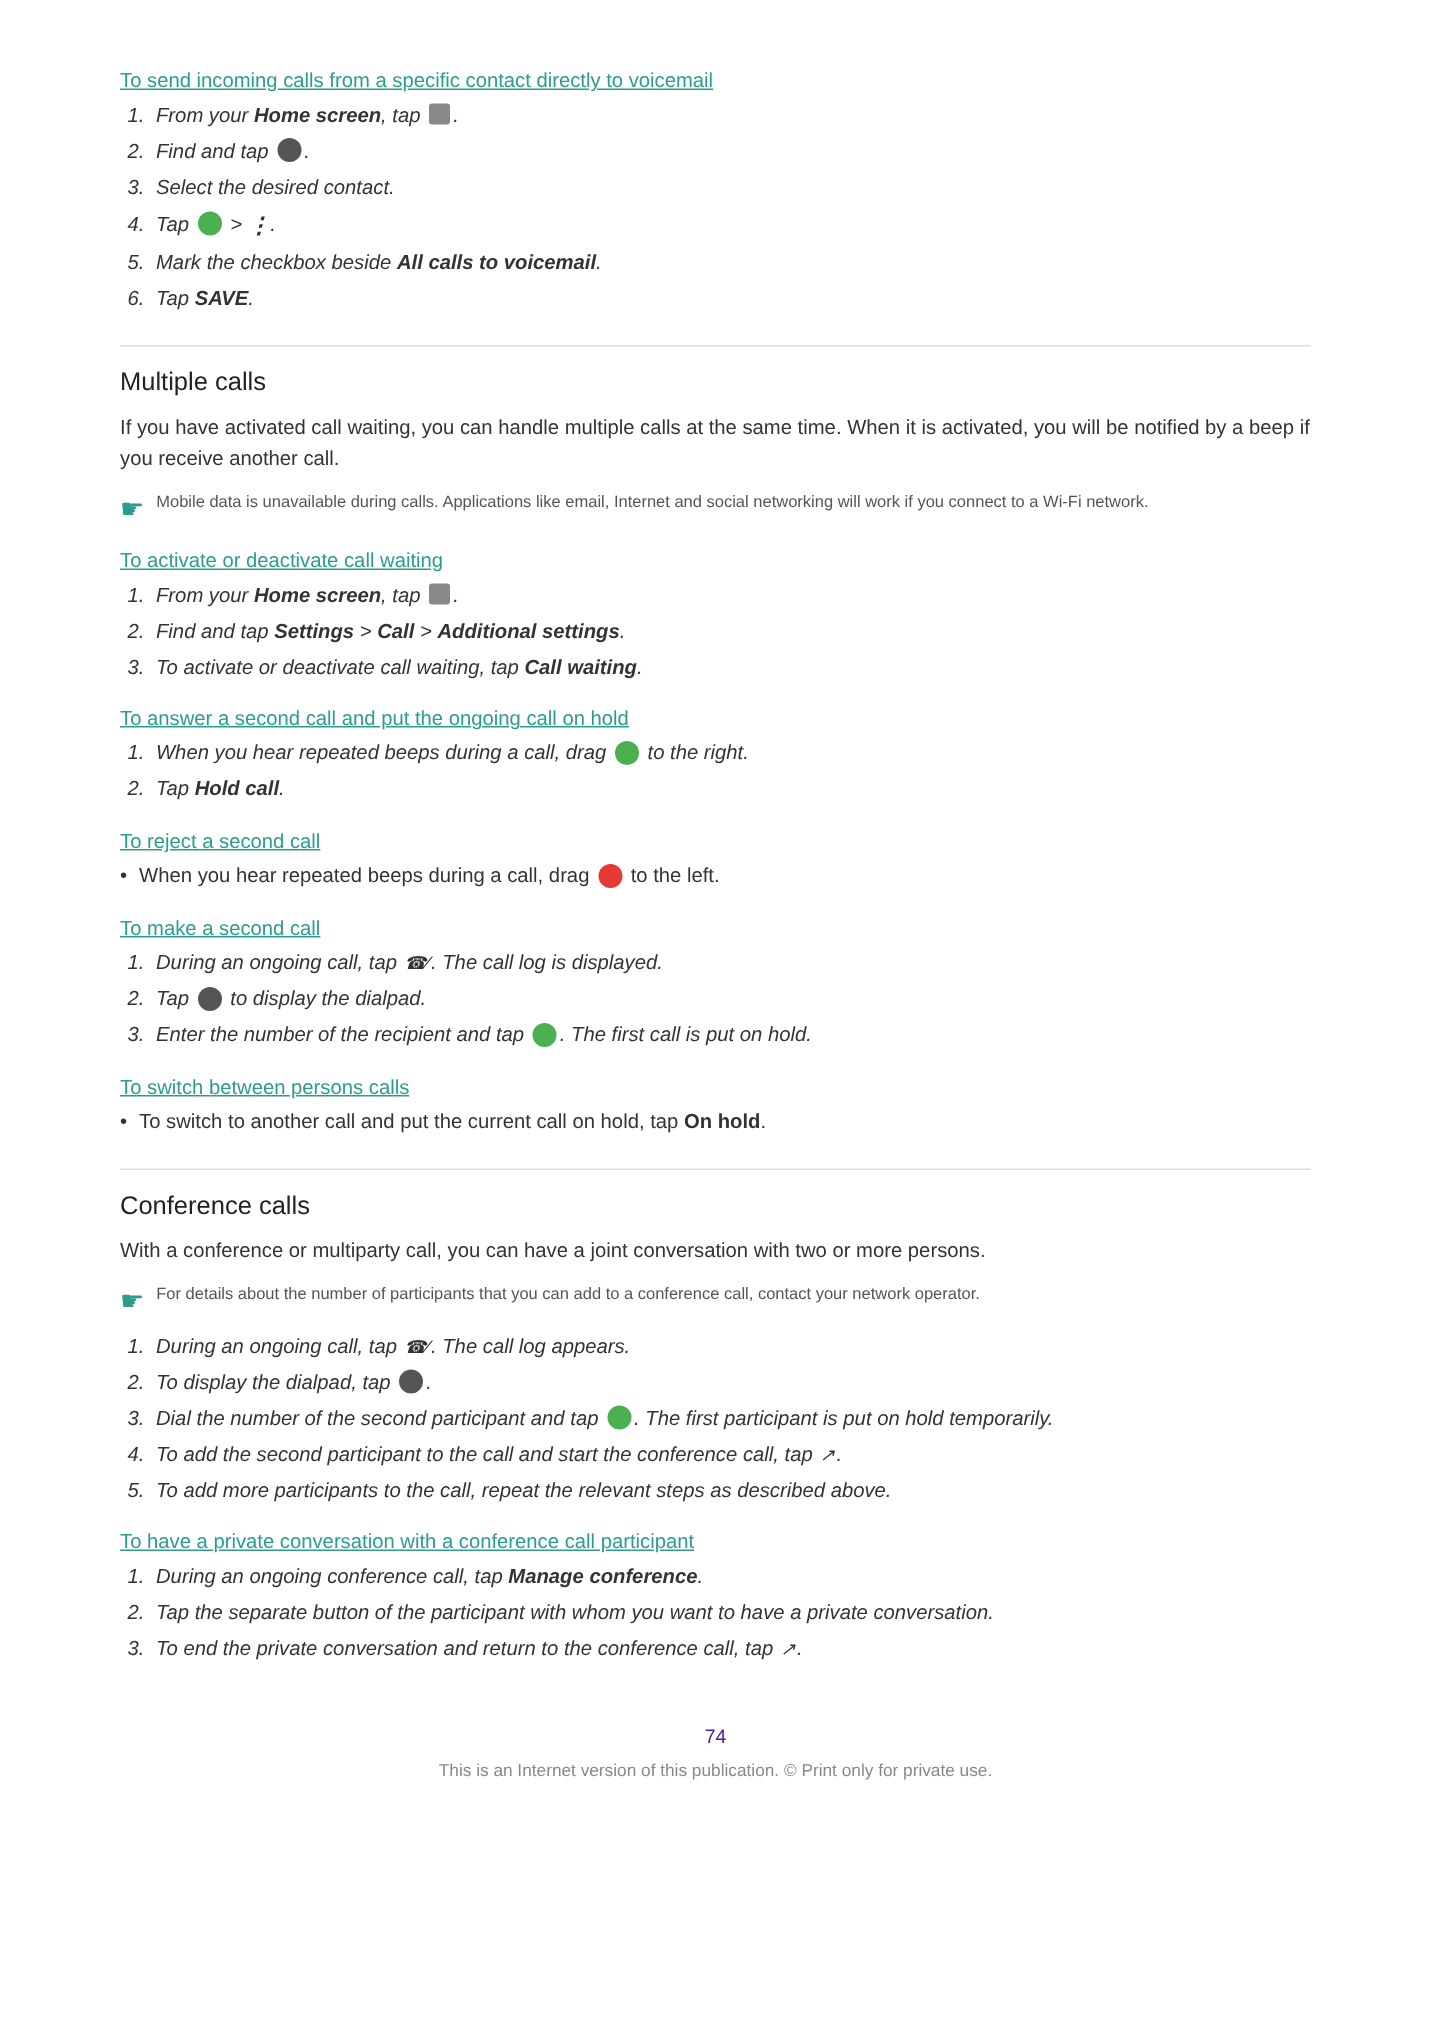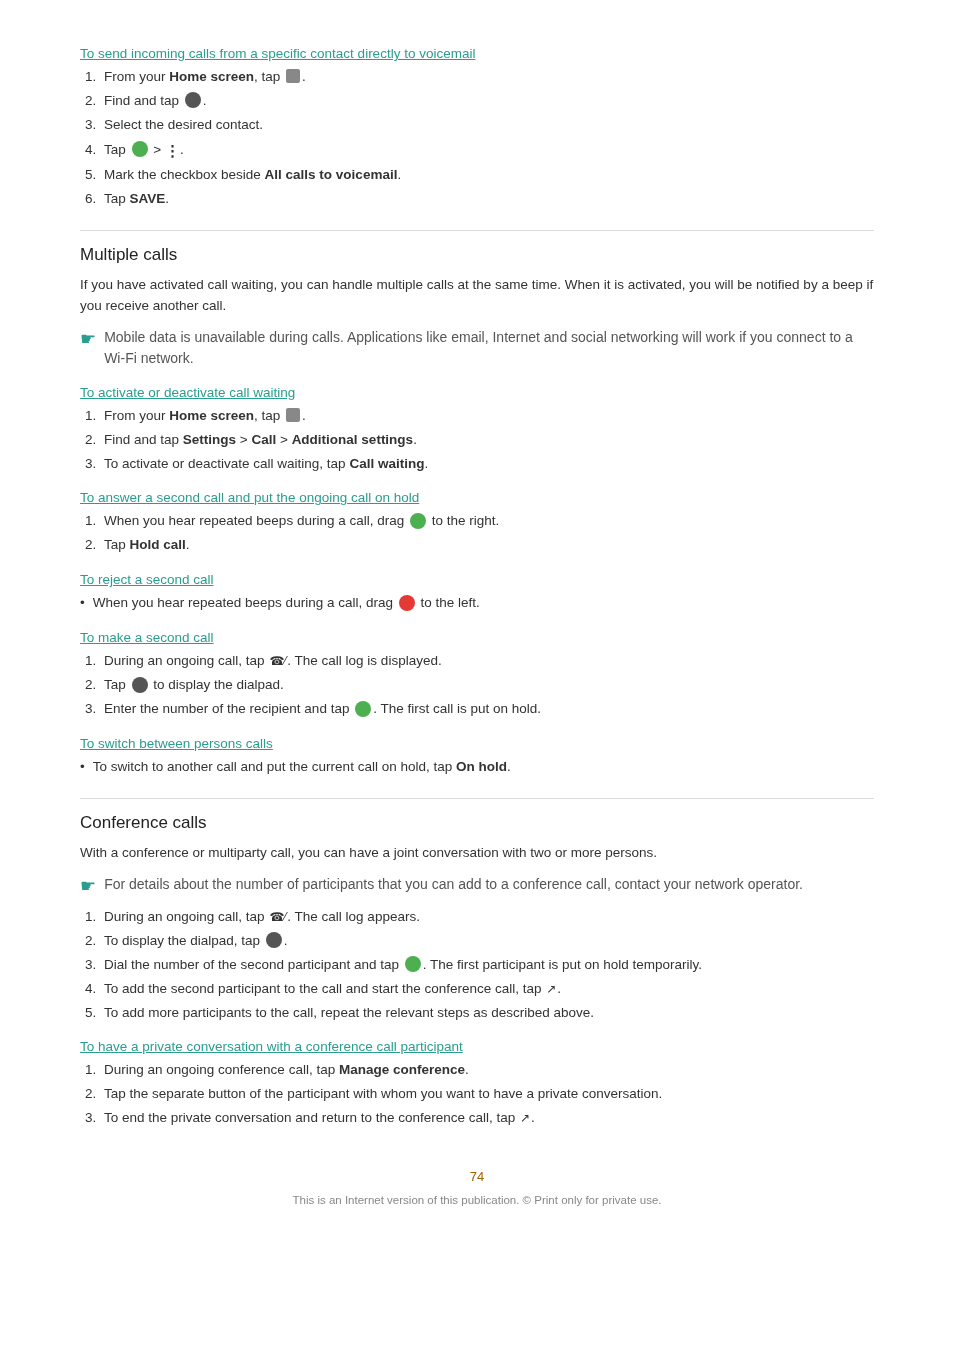--- a/index.html
+++ b/index.html
@@ -36,32 +36,33 @@
       margin: 10px 0 10px 0;
       gap: 8px;
     }
     .note-icon {
       color: #2a9d8f;
       font-size: 18px;
       flex-shrink: 0;
       margin-top: 1px;
     }
     .note-text {
-      font-size: 14px;
+      font-size: 11px;
       color: #555;
       line-height: 1.5;
     }
     ol {
       padding-left: 20px;
       margin-bottom: 6px;
     }
     ol li {
       margin-bottom: 3px;
       line-height: 1.55;
       padding-left: 4px;
+      font-style: italic;
     }
     ul.bullet {
       list-style: none;
       padding-left: 0;
     }
     ul.bullet li::before {
       content: "•";
       margin-right: 8px;
       color: #333;
     }
@@ -84,21 +85,21 @@
     .icon-red { background: #e53935; }
     .icon-gray { background: #777; }
     .divider-section {
       border-top: 1px solid #ddd;
       margin: 20px 0 14px 0;
     }
     .page-number {
       text-align: center;
       margin-top: 40px;
       font-size: 13px;
-      color: #a16207;
+      color: #4c1d95;
     }
     .footer-text {
       text-align: center;
       font-size: 11.5px;
       color: #888;
       margin-top: 10px;
     }
     .intro-section {
       margin-bottom: 18px;
     }

